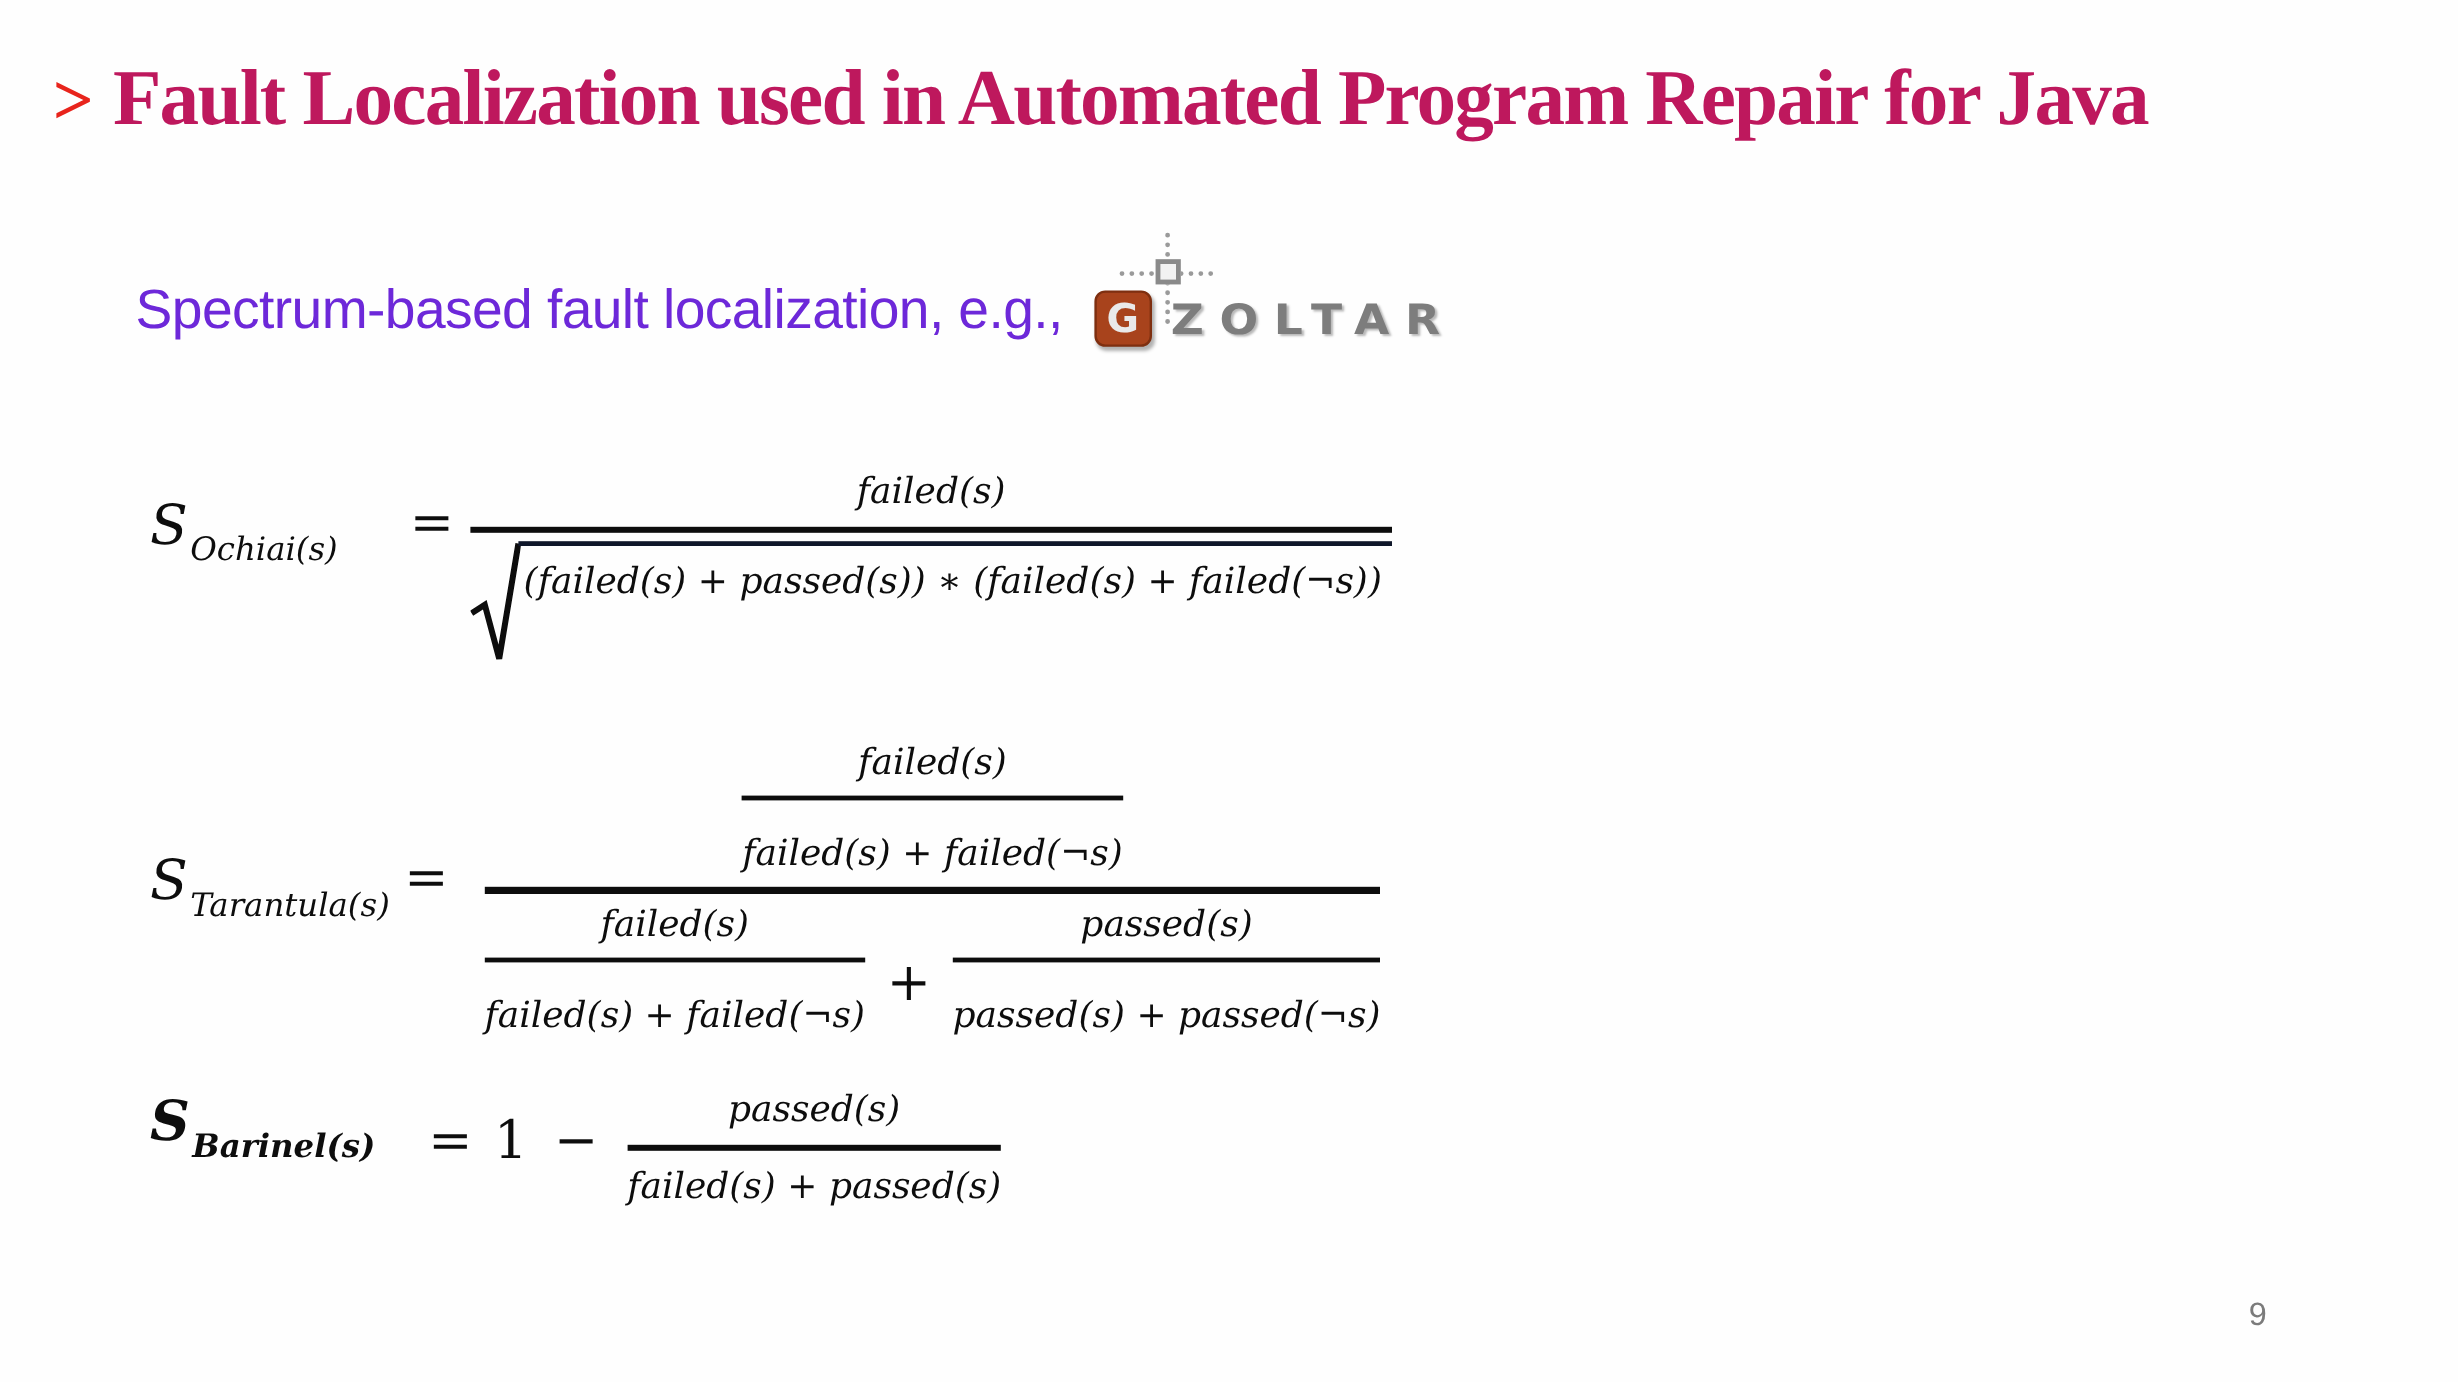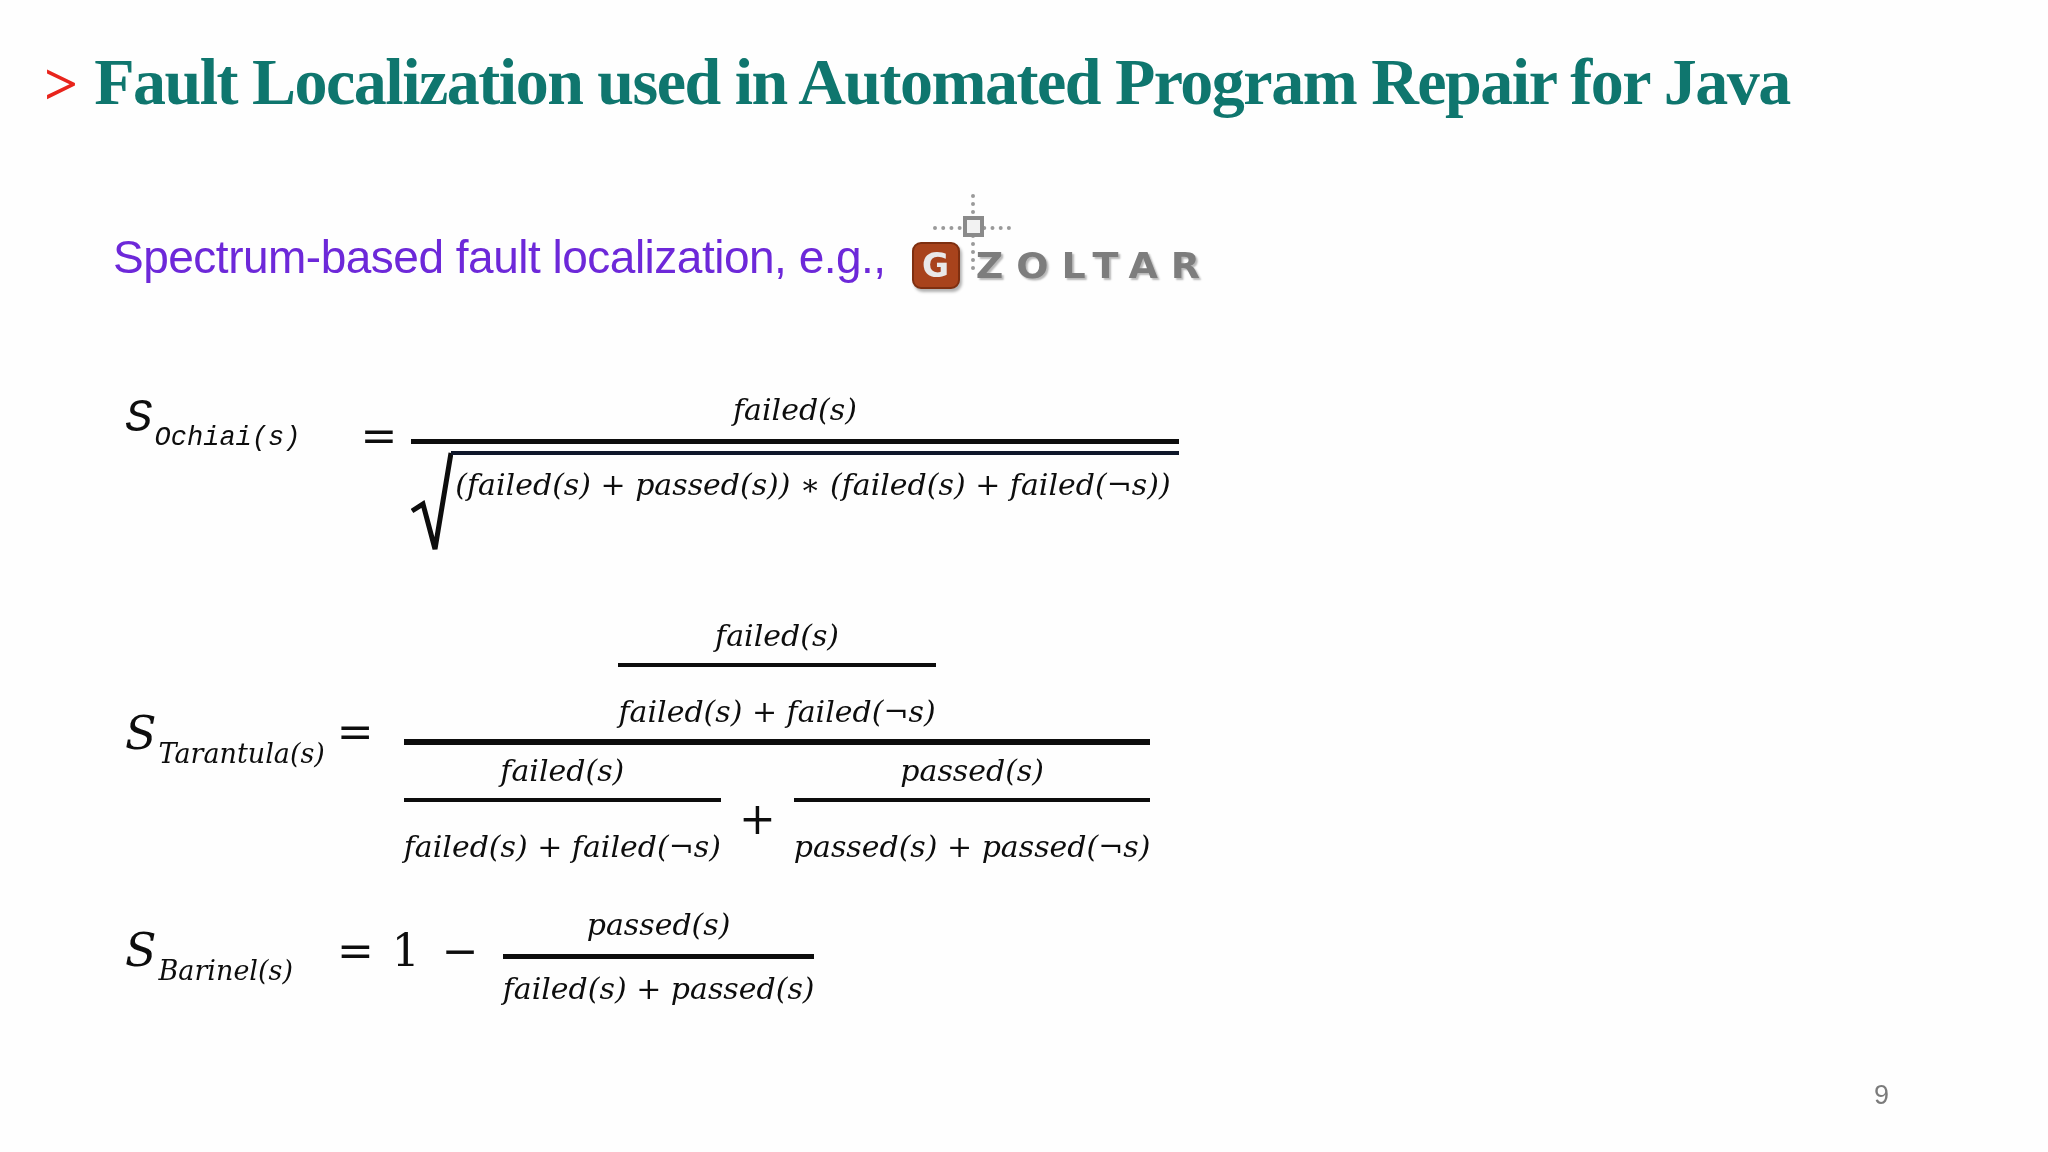--- a/index.html
+++ b/index.html
@@ -17,21 +17,21 @@
     position: absolute; left: 44px; top: 42px;
     display: flex; align-items: baseline; gap: 16px;
     white-space: nowrap;
   }
   .title-marker {
     color: #e8241c;
     font-family: "Liberation Serif", serif;
     font-weight: bold; font-size: 60px; line-height: 1;
   }
   .title-text {
-    color: #0f766e;
+    color: #be185d;
     font-family: "Liberation Serif", serif;
     font-weight: bold; font-size: 66px; line-height: 1.2;
     letter-spacing: -1.5px;
   }
 
   
   .subtitle-row {
     position: absolute; left: 113px; top: 224px;
     display: flex; align-items: center;
     white-space: nowrap;
@@ -144,21 +144,21 @@
     <span class="logo">
       <span class="gbox">G</span>
       <span class="cross-v"></span>
       <span class="cross-h"></span>
       <span class="cross-box"></span>
       <span class="zoltar">ZOLTAR</span>
     </span>
   </div>
 
   <div class="formula" style="left:125px; top:388px;">
-    <div class="slabel" style="margin-top:5px;font-family:Liberation Mono, monospace;">
+    <div class="slabel" style="margin-top:22px;">
       <span class="sbase">S</span><span class="ssub">Ochiai(s)</span>
     </div>
     <div class="eq" style="margin-left:62px; margin-top:26px;">=</div>
     <div class="frac" style="margin-left:14px;">
       <div class="fnum mtext">failed(s)</div>
       <div class="sqrtrow">
         <svg class="radical-svg" width="42" height="104" viewBox="0 0 42 104">
           <path d="M1 60 L12 53 L24 98 L40 2" stroke="#0d0d0d" stroke-width="5" fill="none" stroke-linejoin="miter"></path>
         </svg>
         <div class="radicand mtext">(failed(s) + passed(s)) ∗ (failed(s) + failed(¬s))</div>
@@ -185,21 +185,21 @@
         <div class="op plus2">+</div>
         <div class="frac2">
           <div class="f2num mtext">passed(s)</div>
           <div class="f2den mtext">passed(s) + passed(¬s)</div>
         </div>
       </div>
     </div>
   </div>
 
   <div class="formula" style="left:125px; top:903px;">
-    <div class="slabel" style="margin-top:20px;">
+    <div class="slabel" style="margin-top:4px;font-weight:bold;">
       <span class="sbase">S</span><span class="ssub">Barinel(s)</span>
     </div>
     <div class="eq" style="margin-left:46px; margin-top:26px;">=</div>
     <div class="op" style="margin-left:18px; margin-top:26px;">1</div>
     <div class="op" style="margin-left:22px; margin-top:26px;">−</div>
     <div class="frac" style="margin-left:24px;">
       <div class="fnum mtext">passed(s)</div>
       <div class="fden mtext">failed(s) + passed(s)</div>
     </div>
   </div>

